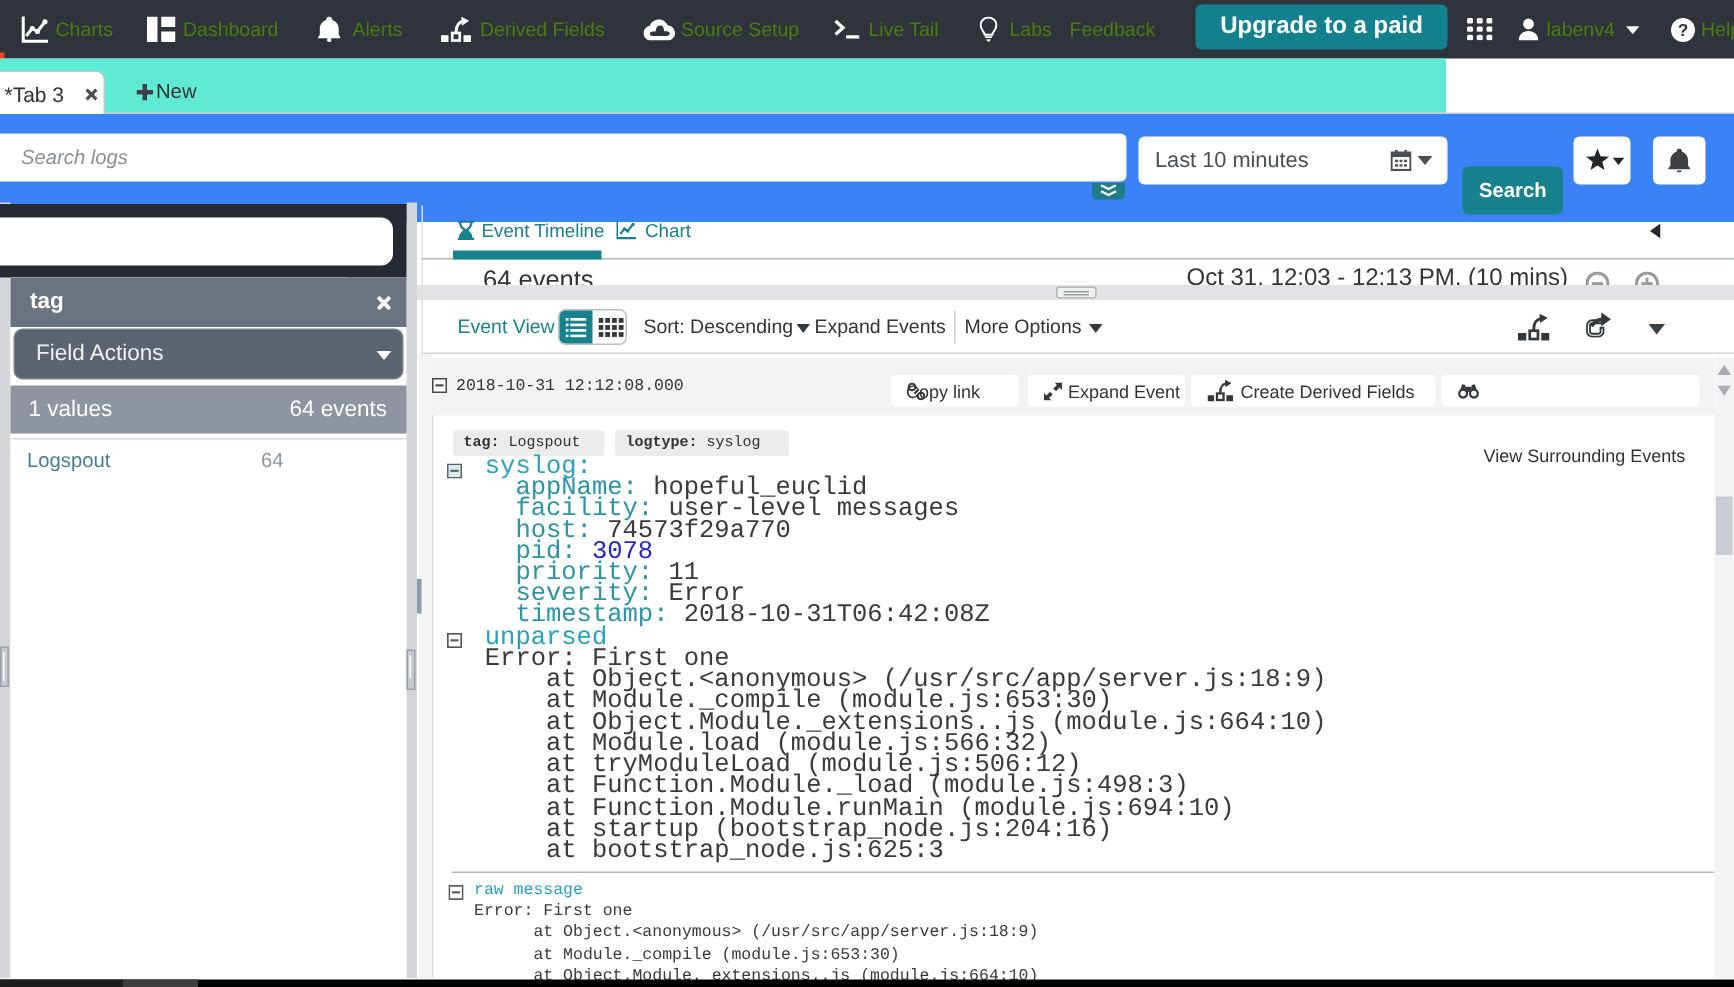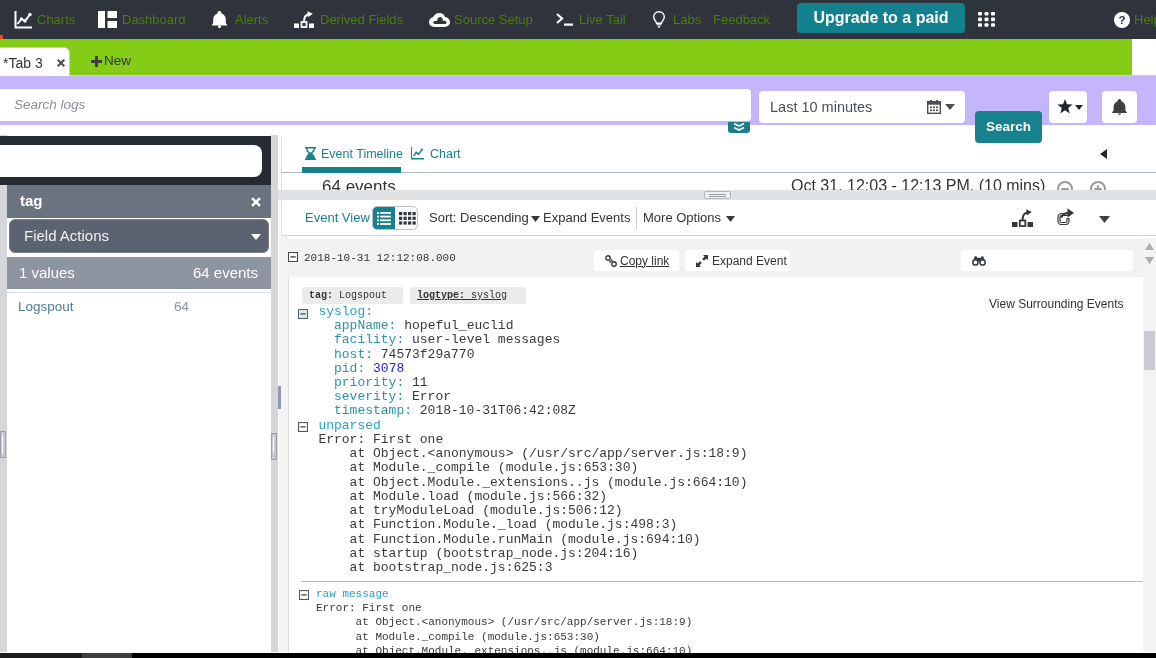--- a/index.html
+++ b/index.html
@@ -9,28 +9,28 @@
   svg { display:block; }
 
   
   #nav { position:absolute; left:0; top:0; width:1156px; height:39px; background:#2e333c; }
   .navitem { position:absolute; top:0; height:39px; display:flex; align-items:center; color:#4d7c0f; font-size:13px; white-space:nowrap; }
   .navitem svg { margin-right:0; }
   #upbtn { position:absolute; left:797px; top:3px; width:168px; height:30px; background:#12818d; border-radius:4px; color:#fff; font-size:16px; font-weight:bold; text-align:center; line-height:30px; }
 
   
   #redsq { position:absolute; left:0; top:35px; width:3px; height:4px; background:#f4441c; }
-  #tabrow { position:absolute; left:0; top:39px; width:1132px; height:37px; background:#84cc16; }
+  #tabrow { position:absolute; left:0; top:39px; width:964px; height:37px; background:#5eead4; }
   #tab1 { position:absolute; left:-12px; top:8px; width:82px; height:30px; background:#fff; border:1px solid #c3cbd3; border-bottom:none; border-radius:6px 6px 0 0; }
   #tabrowborder { position:absolute; left:70px; top:75px; width:1086px; height:1px; background:#c9d0d7; }
   .tabtext { position:absolute; left:14px; top:7px; font-size:14px; color:#333; }
   #newtab { position:absolute; left:104px; top:14px; font-size:13.5px; color:#333; }
 
   
-  #searchband { position:absolute; left:0; top:76px; width:1156px; height:49px; background:#c4b5fd; }
+  #searchband { position:absolute; left:0; top:76px; width:1156px; height:72px; background:#3b82f6; }
   #searchinput { position:absolute; left:0px; top:13px; width:751px; height:32px; background:#fff; border-radius:0 4px 4px 0; }
   #searchph { position:absolute; left:14px; top:8px; font-size:13.5px; font-style:italic; color:#8a8f94; }
   .ctrl { position:absolute; top:15px; height:32px; background:#fff; border-radius:4px; }
   #last10 { left:759px; width:206px; }
   #last10 span { position:absolute; left:11px; top:8px; font-size:14.5px; color:#4a4f54; }
   #searchbtn { left:975px; width:67px; background:#17818d; color:#fff; font-weight:bold; font-size:13.5px; text-align:center; line-height:32px;margin-top:20px; }
   #starbtn { left:1049px; width:38px; }
   #bellbtn { left:1102px; width:35px; }
   #chevbtn { position:absolute; left:728px; top:46px; width:22px; height:11px; background:#1c7d89; border-radius:0 0 3px 3px; }
 
@@ -73,21 +73,21 @@
 
   
   #evhdr { position:absolute; left:282px; top:239px; width:861px; height:38px; background:#f2f2f2; }
   #evtime { position:absolute; left:304px; top:252px; font-size:11px; color:#333; font-family:"Liberation Mono", monospace; }
   .ebtn { position:absolute; top:249.5px; height:21px; background:#fff; border-radius:3px; font-size:12px; color:#333; white-space:nowrap; }
   .ebtn span { position:absolute; top:4px; }
   #strip { position:absolute; left:279px; top:236px; width:9px; height:416px; background:#f4f4f5; }
   #guide { position:absolute; left:288px; top:277px; width:1px; height:375px; background:#dcdcdc; }
   #minithumb { position:absolute; left:278px; top:386px; width:3px; height:23px; background:#8e99a9; }
   .chip { position:absolute; top:287px; height:17px; background:#ebebeb; border-radius:2px; font-family:"Liberation Mono", monospace; font-size:10px; color:#333; line-height:17px; }
-  #logpre { position:absolute; left:302.8px; top:304.8px; font-family:"Liberation Mono", monospace; font-size:13px; line-height:14.23px; color:#3a3a3a; }
+  #logpre { position:absolute; left:302.8px; top:304.8px; font-family:"Liberation Mono", monospace; font-size:17px; line-height:14.23px; color:#3a3a3a; }
   .tk { color:#2d93a6; }
   .sec { color:#2aa0c0; }
   .num { color:#2525c8; }
   #rawhr { position:absolute; left:301px; top:581px; width:842px; height:1px; background:#b9b9b9; }
   #rawpre { position:absolute; left:302.8px; top:587px; font-family:"Liberation Mono", monospace; font-size:11px; line-height:14.23px; color:#3a3a3a; }
 
   
   #vsb { position:absolute; left:1143px; top:238px; width:13px; height:414px; background:#f2f3f4; }
   #vsbthumb { position:absolute; left:1144px; top:331px; width:11px; height:39px; background:#c9cdd3; }
   #bottombar { position:absolute; left:0; top:653px; width:1156px; height:5px; background:#000; }
@@ -151,20 +151,29 @@
           <rect x="13" y="0" width="4" height="3.6" rx="1"></rect>
         <rect x="0" y="5.6" width="4" height="3.6" rx="1"></rect>
           <rect x="6.5" y="5.6" width="4" height="3.6" rx="1"></rect>
           <rect x="13" y="5.6" width="4" height="3.6" rx="1"></rect>
         <rect x="0" y="11.2" width="4" height="3.6" rx="1"></rect>
           <rect x="6.5" y="11.2" width="4" height="3.6" rx="1"></rect>
           <rect x="13" y="11.2" width="4" height="3.6" rx="1"></rect>
       </g>
     </svg>
     </div>
+  <div class="navitem" style="left:1012px;">
+    <svg width="14" height="15" viewBox="0 0 14 15" style="margin-right:5px;">
+      <circle cx="7" cy="4" r="3.6" fill="#fff"></circle>
+      <path d="M0.5 15 C0.5 10.9 3.4 8.6 7 8.6 C10.6 8.6 13.5 10.9 13.5 15 Z" fill="#fff"></path>
+    </svg>labenv4
+    <svg width="9" height="6" viewBox="0 0 9 6" style="margin-left:7px;">
+        <path d="M0 0.5 L9 0.5 L4.5 5.8 Z" fill="#fff"></path>
+      </svg>
+  </div>
   <div class="navitem" style="left:1114px;">
     <svg width="16" height="16" viewBox="0 0 16 16" style="margin-right:4px;">
       <circle cx="8" cy="8" r="8" fill="#fff"></circle>
       <text x="8" y="12.2" font-size="11.5" font-weight="bold" fill="#2e333c" text-anchor="middle" font-family="Liberation Sans, sans-serif">?</text>
     </svg>Help</div>
   <div id="redsq"></div>
 
   <div id="tabrow">
     <div id="tab1">
         <div class="tabtext">*Tab 3</div>
@@ -328,28 +337,38 @@
     <rect x="0.5" y="0.5" width="9" height="9" fill="#fff" stroke="#44484c" stroke-width="1"></rect>
     <rect x="2.3" y="4.2" width="5.4" height="1.4" fill="#44484c"></rect>
   </svg>
   <div id="evtime">2018-10-31 12:12:08.000</div>
   <div class="ebtn" style="left:594px; width:85px;">
     <svg width="12" height="12" viewBox="0 0 12 12" style="position:absolute; left:11px; top:5px;">
       <circle cx="3" cy="3" r="2.2" fill="none" stroke="#33383d" stroke-width="1.4"></circle>
       <circle cx="9" cy="9" r="2.2" fill="none" stroke="#33383d" stroke-width="1.4"></circle>
       <path d="M4.5 7.5 L7.5 4.5" stroke="#33383d" stroke-width="1.4"></path>
     </svg>
-    <span style="left:26px;text-decoration:underline;">Copy link</span>
+    <span style="left:10px;">Copy link</span>
     </div>
   <div class="ebtn" style="left:685px; width:105px;">
     <svg width="12" height="12" viewBox="0 0 12 12" style="position:absolute; left:11px; top:5px;">
       <path d="M7 0 L12 0 L12 5 L10.4 3.4 L8 5.8 L6.2 4 L8.6 1.6 Z" fill="#33383d"></path>
       <path d="M5 12 L0 12 L0 7 L1.6 8.6 L4 6.2 L5.8 8 L3.4 10.4 Z" fill="#33383d"></path>
     </svg>
     <span style="left:27px;text-align:center;">Expand Event</span>
+    </div>
+  <div class="ebtn" style="left:794px; width:163px;">
+    <svg width="17 " height="15" viewBox="0 0 17 15" style="position:absolute; left:11px; top:3px;">
+      <rect x="0" y="10.5" width="4.4" height="4" fill="#33383d"></rect>
+      <rect x="6.3" y="9.3" width="4.4" height="4.4" fill="none" stroke="#33383d" stroke-width="1.5"></rect>
+      <rect x="12.6" y="10.5" width="4.4" height="4" fill="#33383d"></rect>
+      <path d="M8.5 8.8 C8.5 4.5 10 3 13 2.6" stroke="#33383d" stroke-width="1.6" fill="none"></path>
+      <path d="M11.6 0.2 L16 2.3 L12 5.1 Z" fill="#33383d"></path>
+    </svg>
+    <span style="left:33px;">Create Derived Fields</span>
     </div>
   <div class="ebtn" style="left:961px; width:172px;">
     <svg width="14" height="11" viewBox="0 0 14 11" style="position:absolute; left:11px; top:5px;">
       <circle cx="3.4" cy="7.4" r="2.6" fill="none" stroke="#33383d" stroke-width="1.5"></circle>
       <circle cx="10.6" cy="7.4" r="2.6" fill="none" stroke="#33383d" stroke-width="1.5"></circle>
       <path d="M1.6 4.6 L2.8 1.2 L4.8 1.6 L5.2 4.2 Z" fill="#33383d"></path>
       <path d="M12.4 4.6 L11.2 1.2 L9.2 1.6 L8.8 4.2 Z" fill="#33383d"></path>
       <path d="M5 2.8 L9 2.8 L9 5.2 L5 5.2 Z" fill="#33383d"></path>
       <circle cx="7" cy="5.4" r="1.1" fill="#33383d"></circle>
     </svg>
@@ -365,21 +384,21 @@
   </svg>
   <svg width="10" height="10" viewBox="0 0 10 10" class="secicon" style="position:absolute; left:298px; top:421.5px;">
     <rect x="0.5" y="0.5" width="9" height="9" fill="#fff" stroke="#54585e" stroke-width="1.2"></rect>
     <rect x="2.3" y="4.2" width="5.4" height="1.4" fill="#54585e"></rect>
   </svg>
   <svg width="10" height="10" viewBox="0 0 10 10" class="secicon" style="position:absolute; left:299px; top:590px;">
     <rect x="0.5" y="0.5" width="9" height="9" fill="#fff" stroke="#54585e" stroke-width="1.2"></rect>
     <rect x="2.3" y="4.2" width="5.4" height="1.4" fill="#54585e"></rect>
   </svg>
   <div class="chip" style="left:302px; width:101px;"><span style="margin-left:7px;"><b>tag:</b> Logspout</span></div>
-  <div class="chip" style="left:410px; width:116px;"><span style="margin-left:7px;text-decoration:underline;"><b>logtype:</b> syslog</span></div>
+  <div class="chip" style="left:410px; width:116px;"><span style="margin-left:7px;"><b>logtype:</b> syslog</span></div>
 
   <pre id="logpre"><span class="sec">  syslog:</span>
 <span class="tk">    appName:</span> hopeful_euclid
 <span class="tk">    facility:</span> user-level messages
 <span class="tk">    host:</span> 74573f29a770
 <span class="tk">    pid:</span> <span class="num">3078</span>
 <span class="tk">    priority:</span> 11
 <span class="tk">    severity:</span> Error
 <span class="tk">    timestamp:</span> 2018-10-31T06:42:08Z
 <span class="sec">  unparsed</span>

